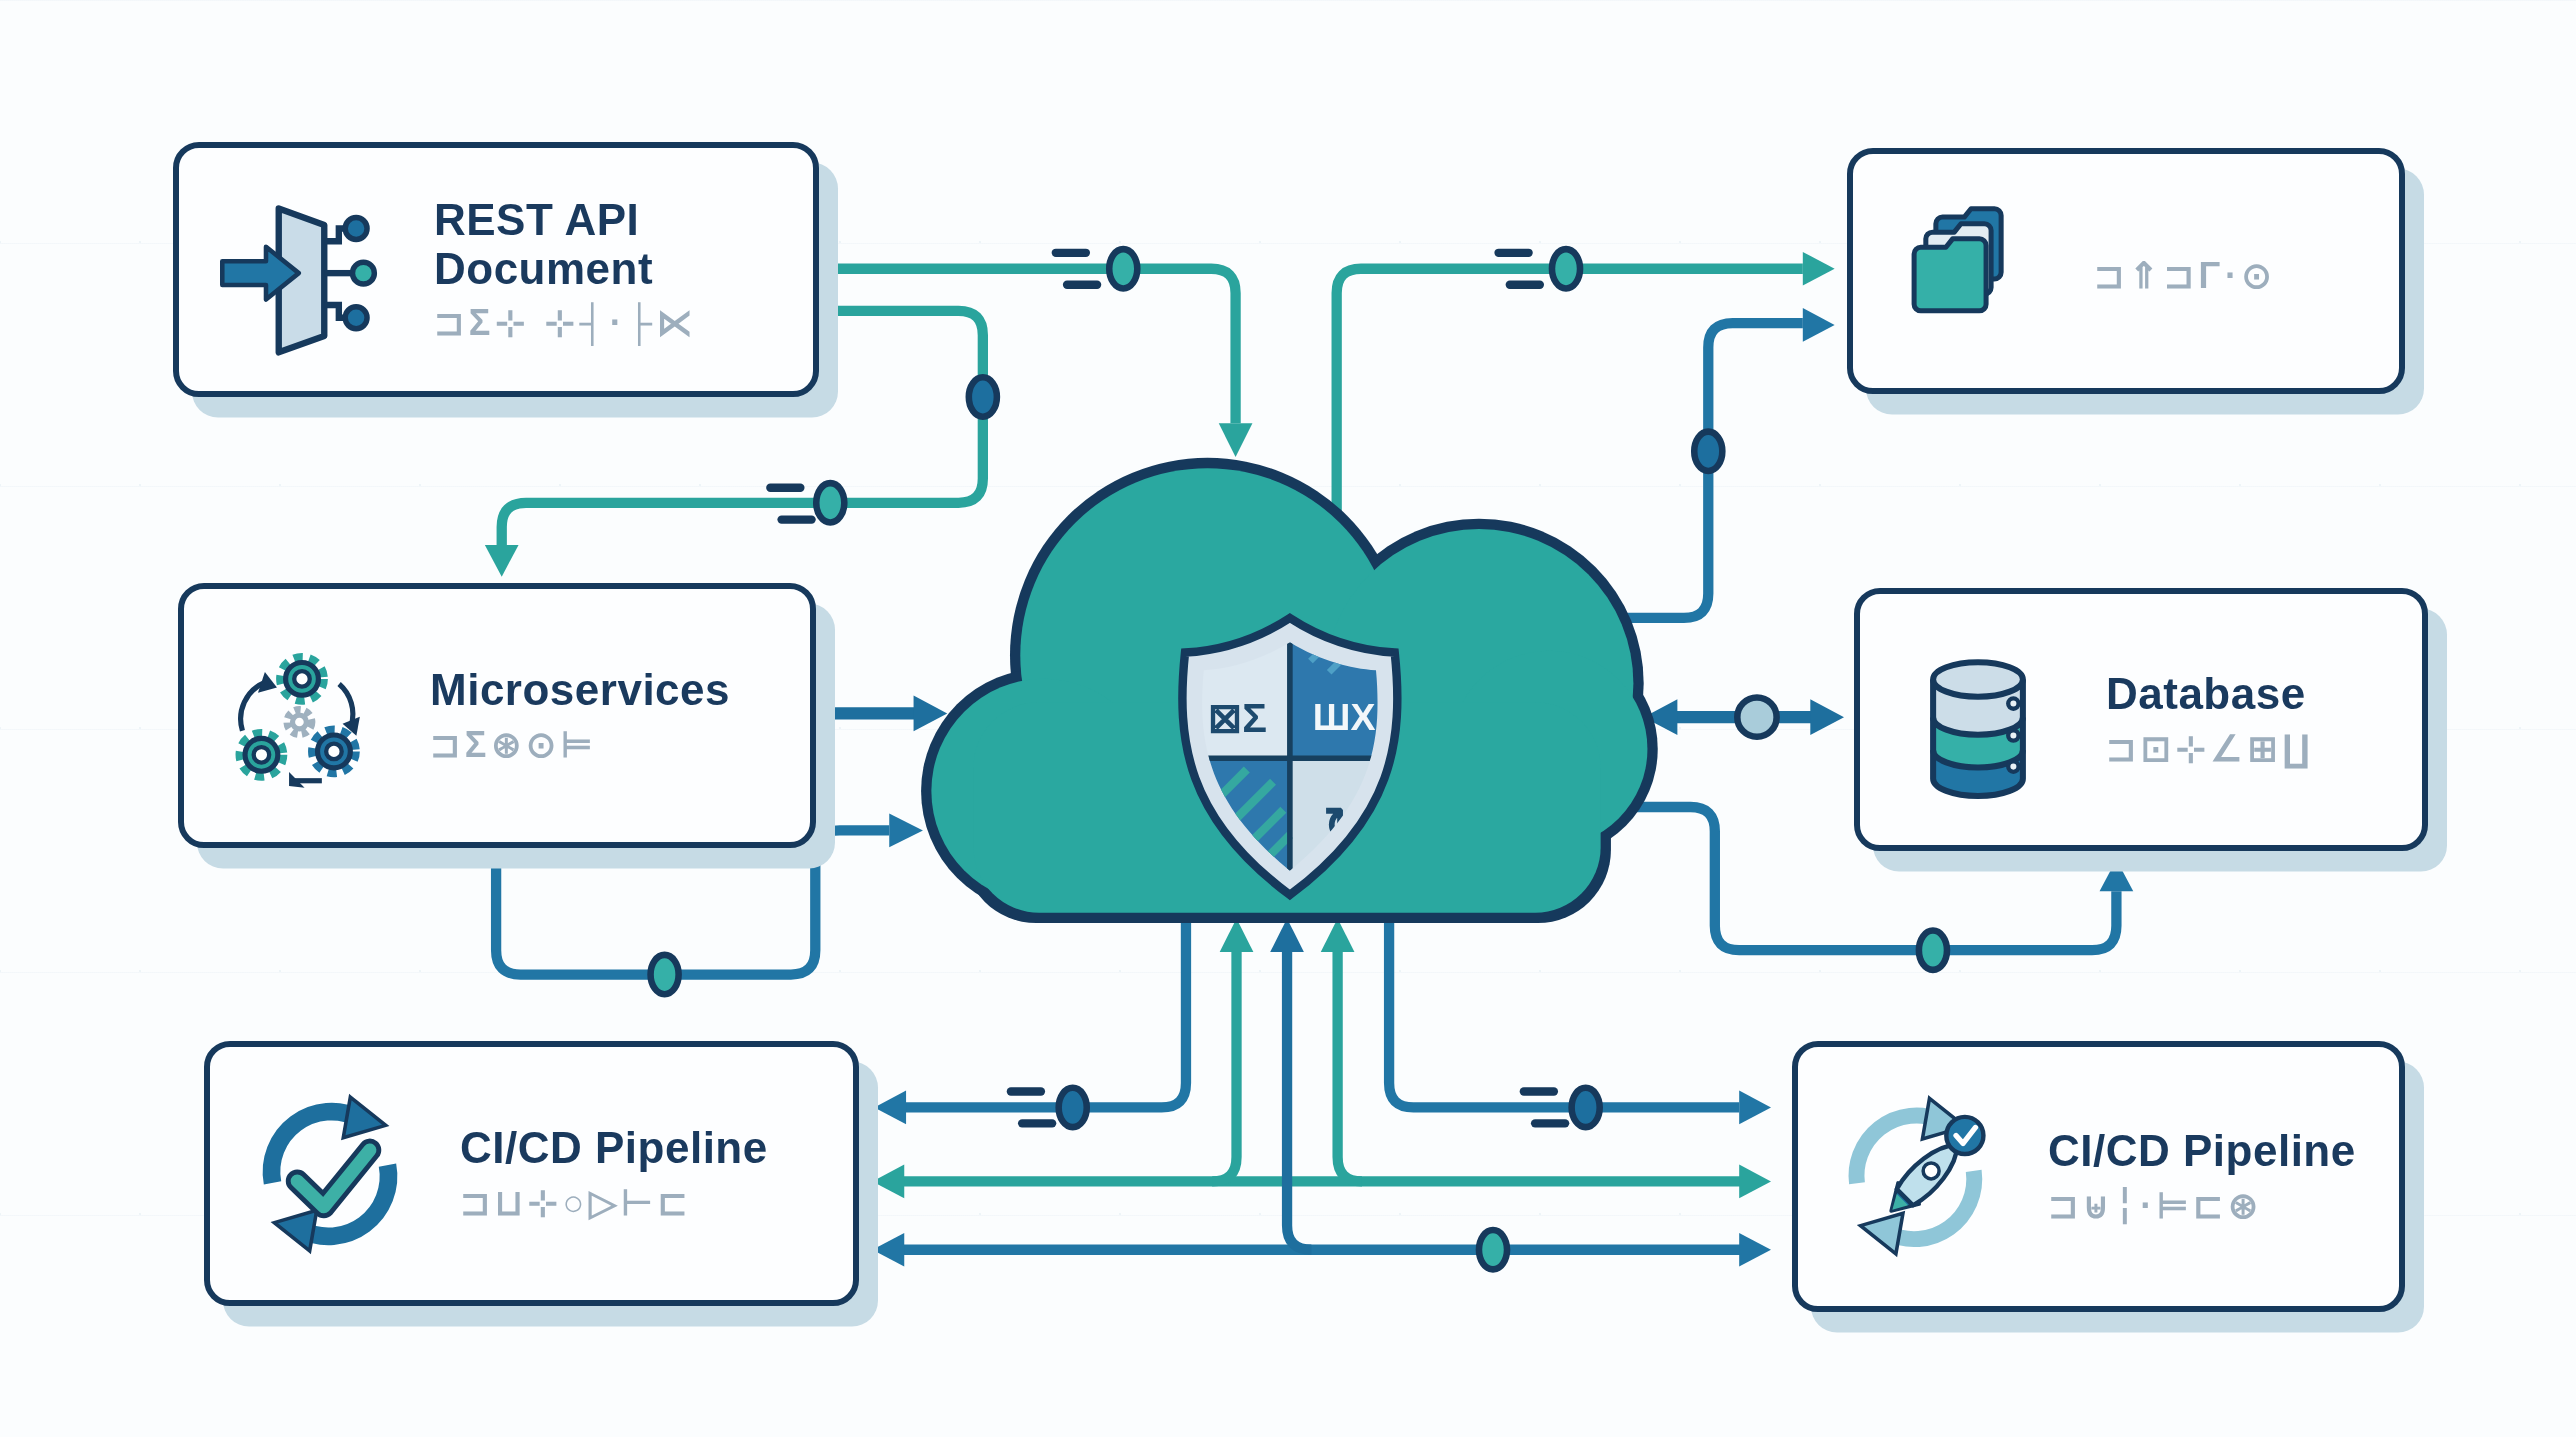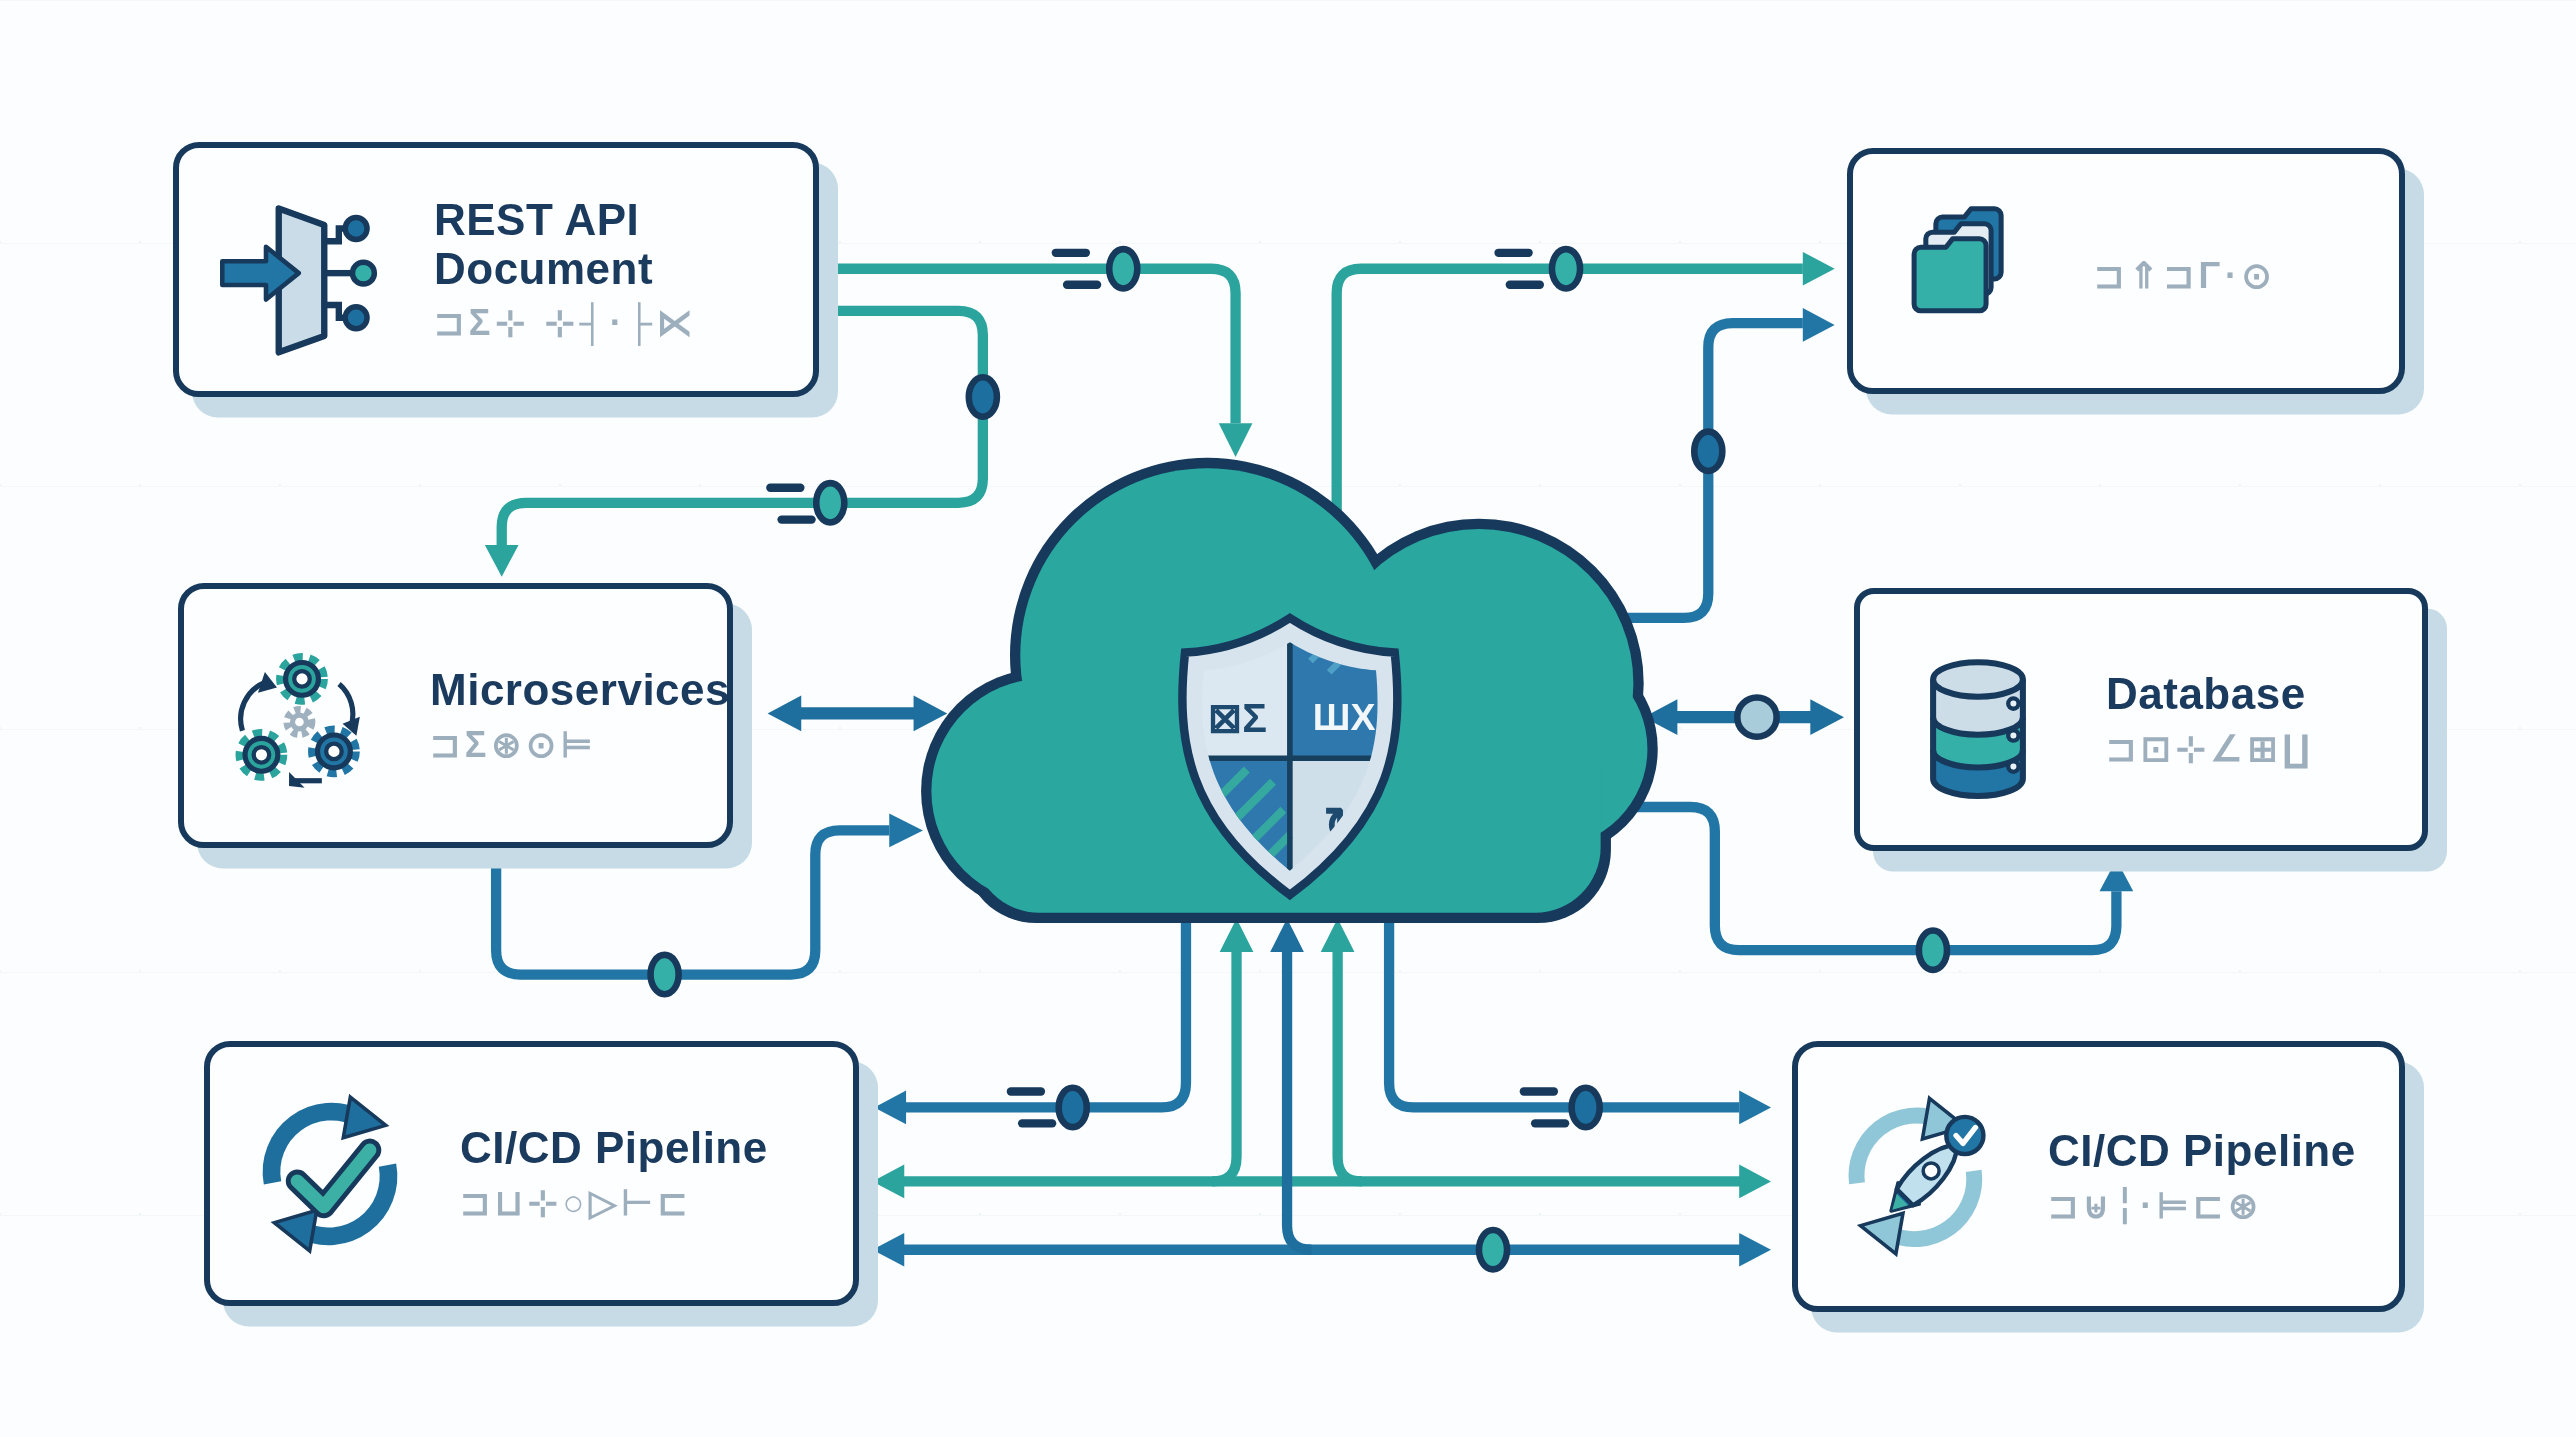--- a/index.html
+++ b/index.html
@@ -19,24 +19,24 @@
     position:absolute;z-index:2;display:flex;align-items:center;gap:46px;
     background:#fdfeff;border:6.6px solid #16395c;border-radius:26px;
     box-shadow:19px 20.6px 0 0 #c6dbe5;padding:0 28px 0 36px;box-sizing:border-box;
   }
   .box .icon{flex:0 0 auto;}
   .txt{display:flex;flex-direction:column;justify-content:center;}
   .title{font-weight:bold;color:#1a3a5e;font-size:44px;line-height:1.12;letter-spacing:0.5px;}
   .title span{display:block;}
   .glyphs{margin-top:9.4px;font-size:36px;font-weight:bold;color:#9daebd;letter-spacing:4.7px;}
   #box-rest{left:173px;top:142px;width:646px;height:255px;}
-  #box-micro{left:178px;top:583px;width:555px;height:265px;}
+  #box-micro{left:178px;top:583px;width:638px;height:265px;}
   #box-cicd-l{left:204px;top:1041px;width:655px;height:265px;}
   #box-doc{left:1847px;top:148px;width:558px;height:246px;}
-  #box-db{left:1854px;top:588px;width:574px;height:263px;border-radius:20px;}
+  #box-db{left:1854px;top:588px;width:574px;height:263px;}
   #box-cicd-r{left:1792px;top:1041px;width:613px;height:271px;}
 </style>
 </head>
 <body>
 
 <div id="stage">
 
 <svg id="wires" width="2576" height="1438" viewBox="0 0 2752 1536">
 
   <g fill="none" stroke-linejoin="round">

